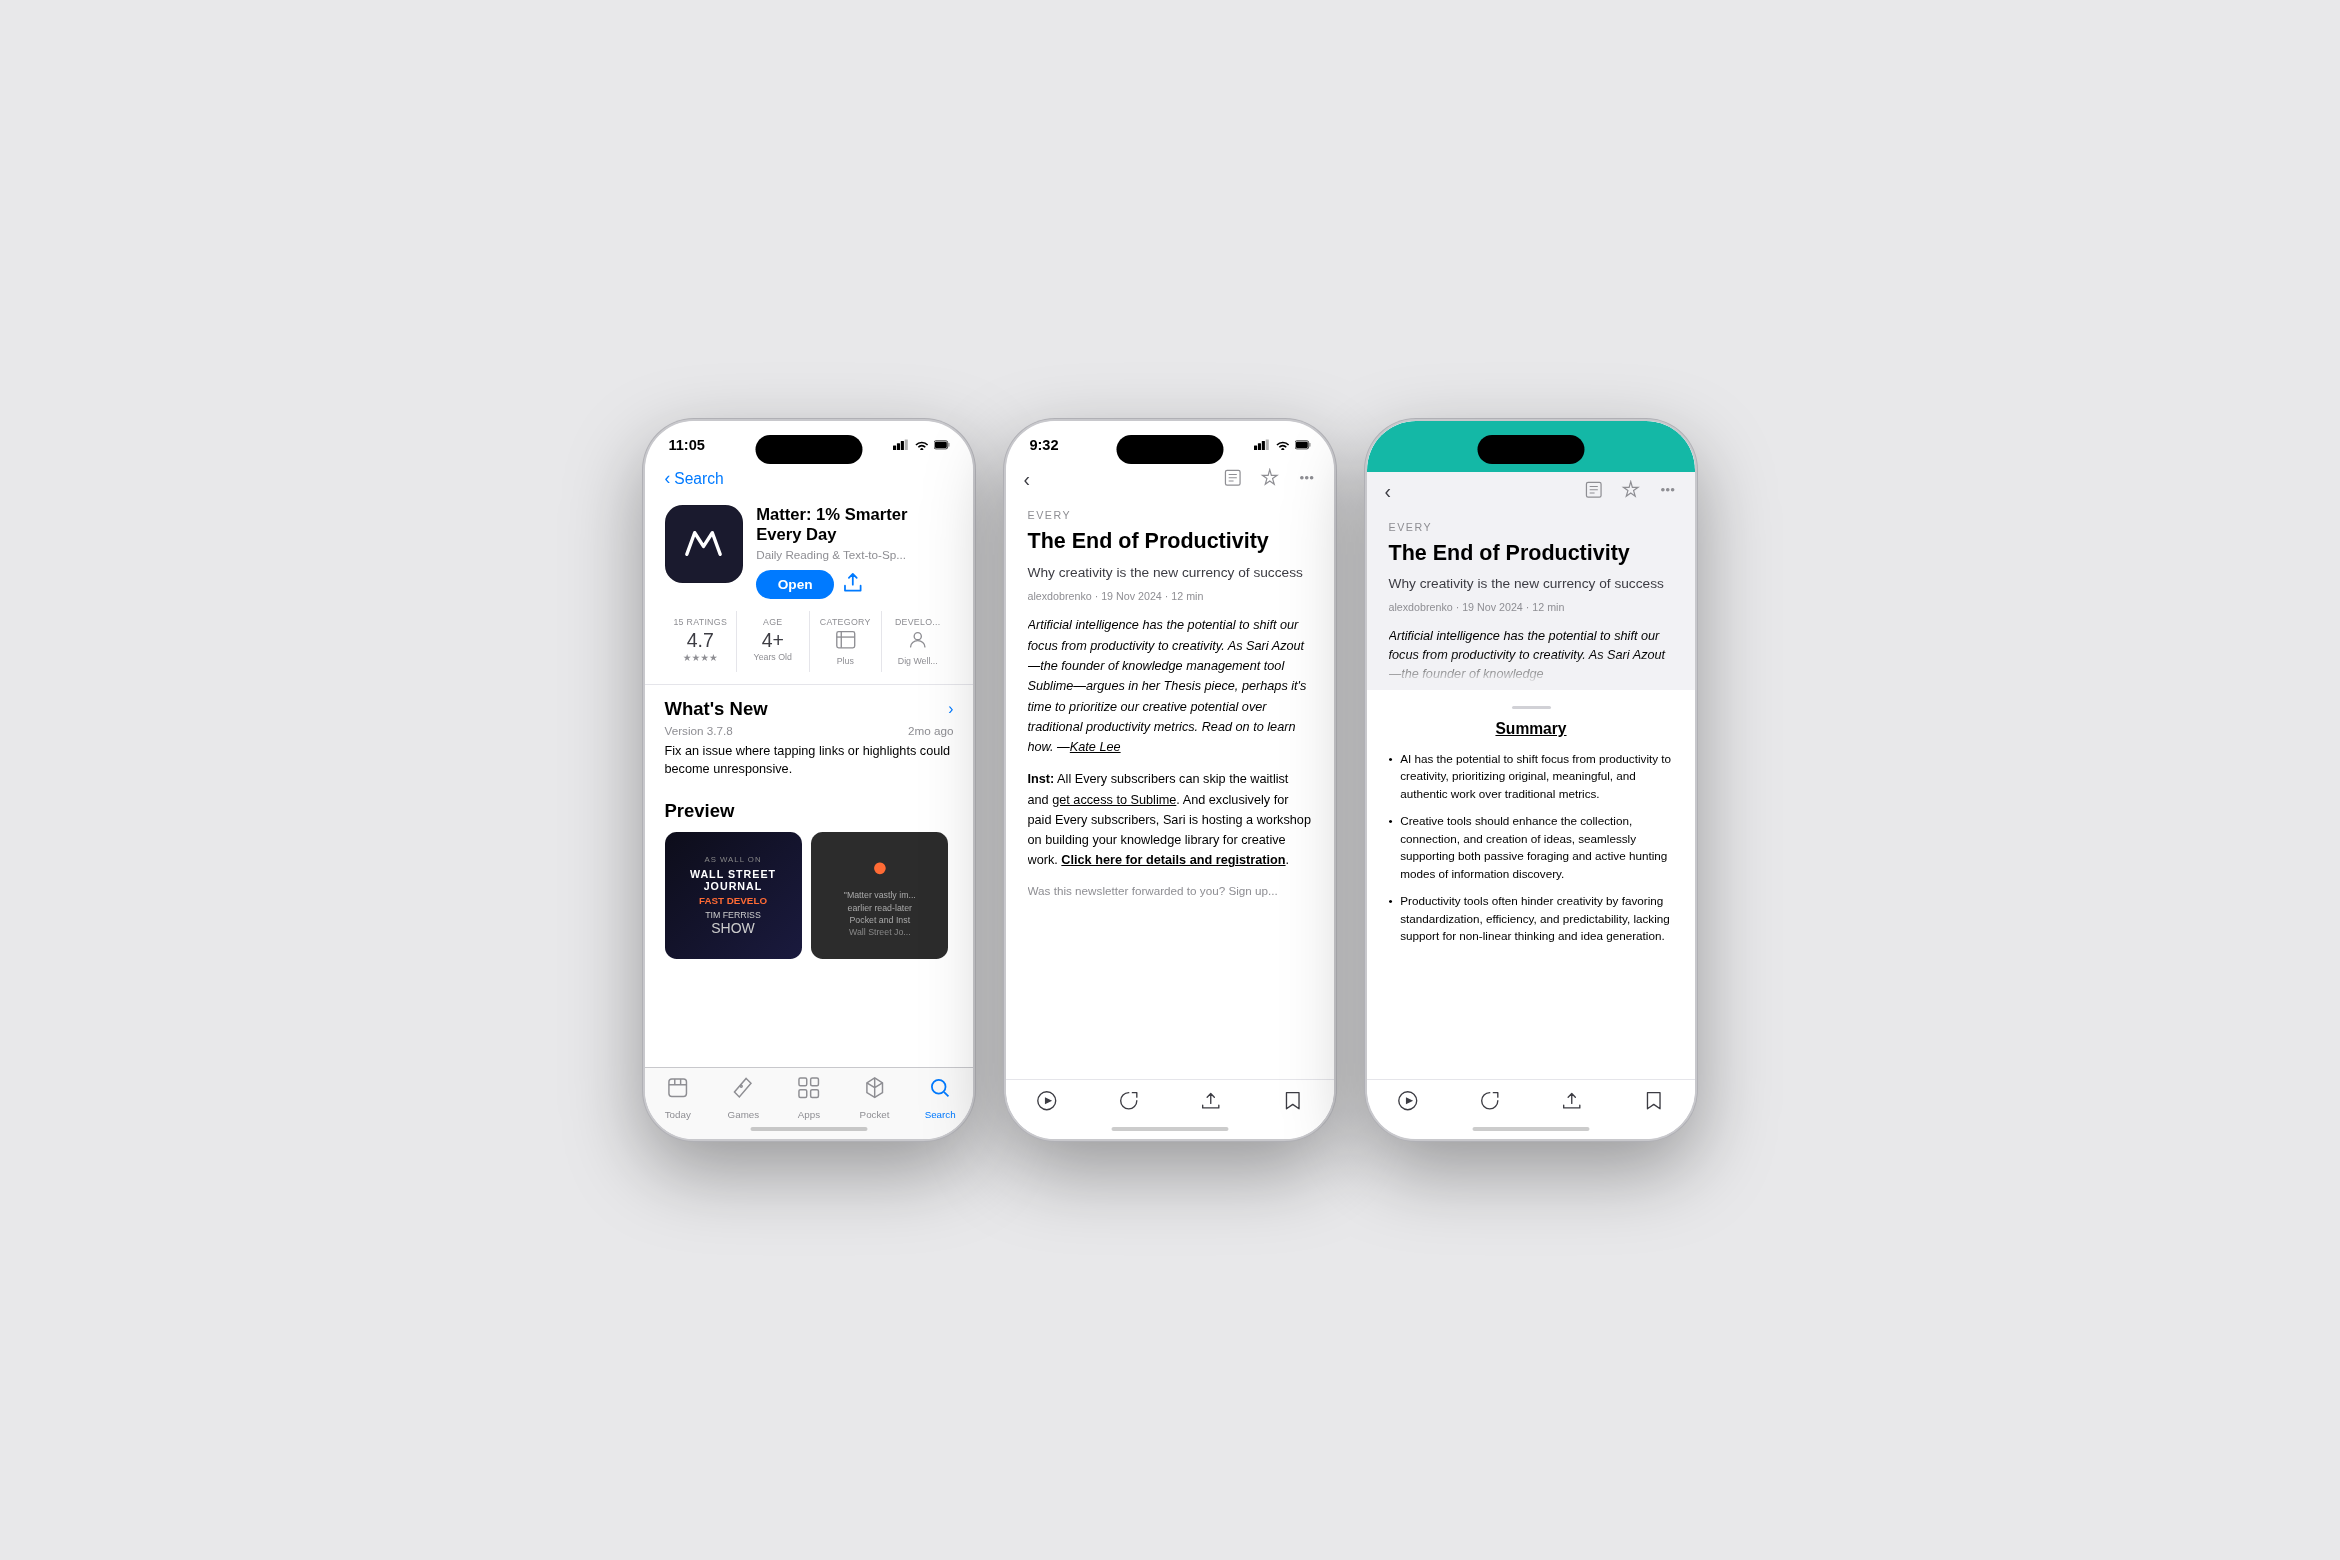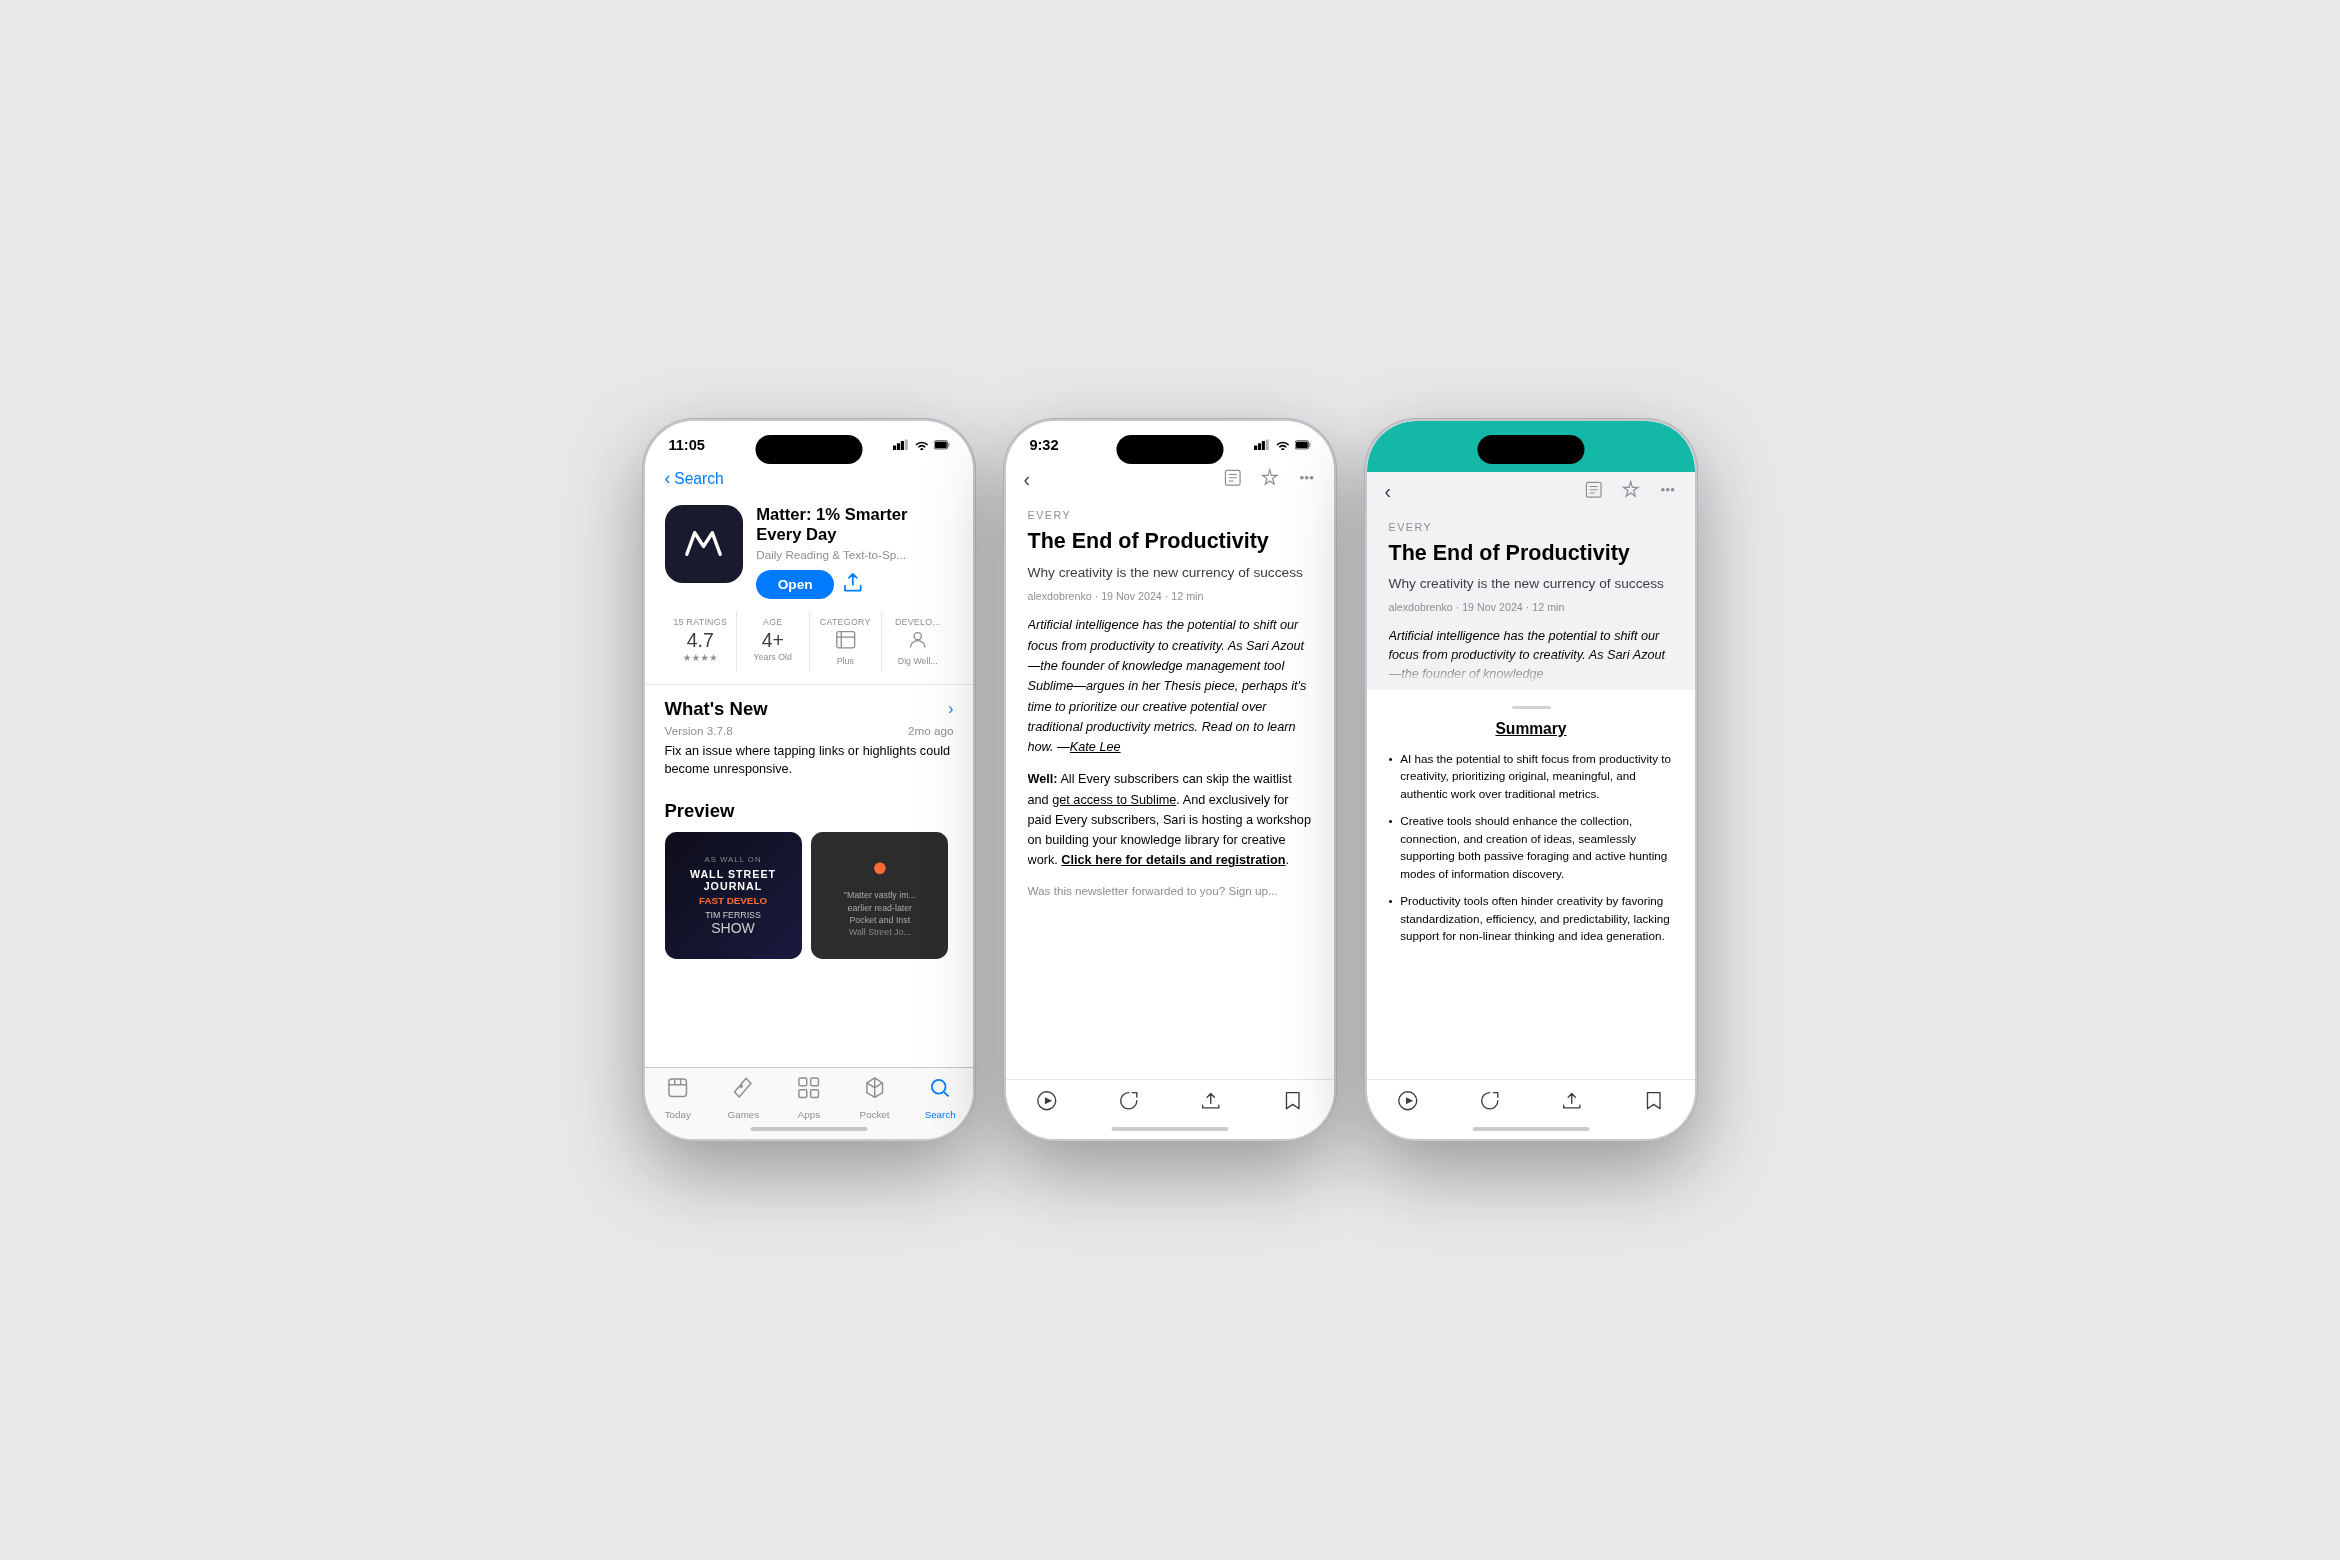--- a/index.html
+++ b/index.html
@@ -783,21 +783,21 @@
         <div class="article-source">EVERY</div>
         <div class="article-title">The End of Productivity</div>
         <div class="article-subtitle">Why creativity is the new currency of success</div>
         <div class="article-meta">alexdobrenko · 19 Nov 2024 · 12 min</div>
 
         <div class="article-body">
           <p class="italic-text">
             Artificial intelligence has the potential to shift our focus from productivity to creativity. As Sari Azout—the founder of knowledge management tool Sublime—argues in her <em>Thesis</em> piece, perhaps it's time to prioritize our creative potential over traditional productivity metrics. Read on to learn how. —<span class="underline-link">Kate Lee</span>
           </p>
           <p>
-            <span class="bold-text">Well:</span> All Every subscribers can skip the waitlist and <span class="underline-link">get access to Sublime</span>. And exclusively for paid Every subscribers, Sari is hosting a workshop on building your knowledge library for creative work. <span class="bold-underline-link">Click here for details and registration</span>.
+            <span class="bold-text">Inst:</span> All Every subscribers can skip the waitlist and <span class="underline-link">get access to Sublime</span>. And exclusively for paid Every subscribers, Sari is hosting a workshop on building your knowledge library for creative work. <span class="bold-underline-link">Click here for details and registration</span>.
           </p>
           <p style="color:#8e8e93;font-size:11.7px;">Was this newsletter forwarded to you? Sign up...</p>
         </div>
       </div>
 
       <div class="reader-bottom">
         <span>
           <svg width="21.5" height="21.5" viewBox="0 0 24 24" fill="none" stroke="#3c3c43" stroke-width="1.5">
             <circle cx="12" cy="12" r="10"></circle>
             <polygon points="10,8 18,12 10,16" fill="#3c3c43" stroke="none"></polygon>

